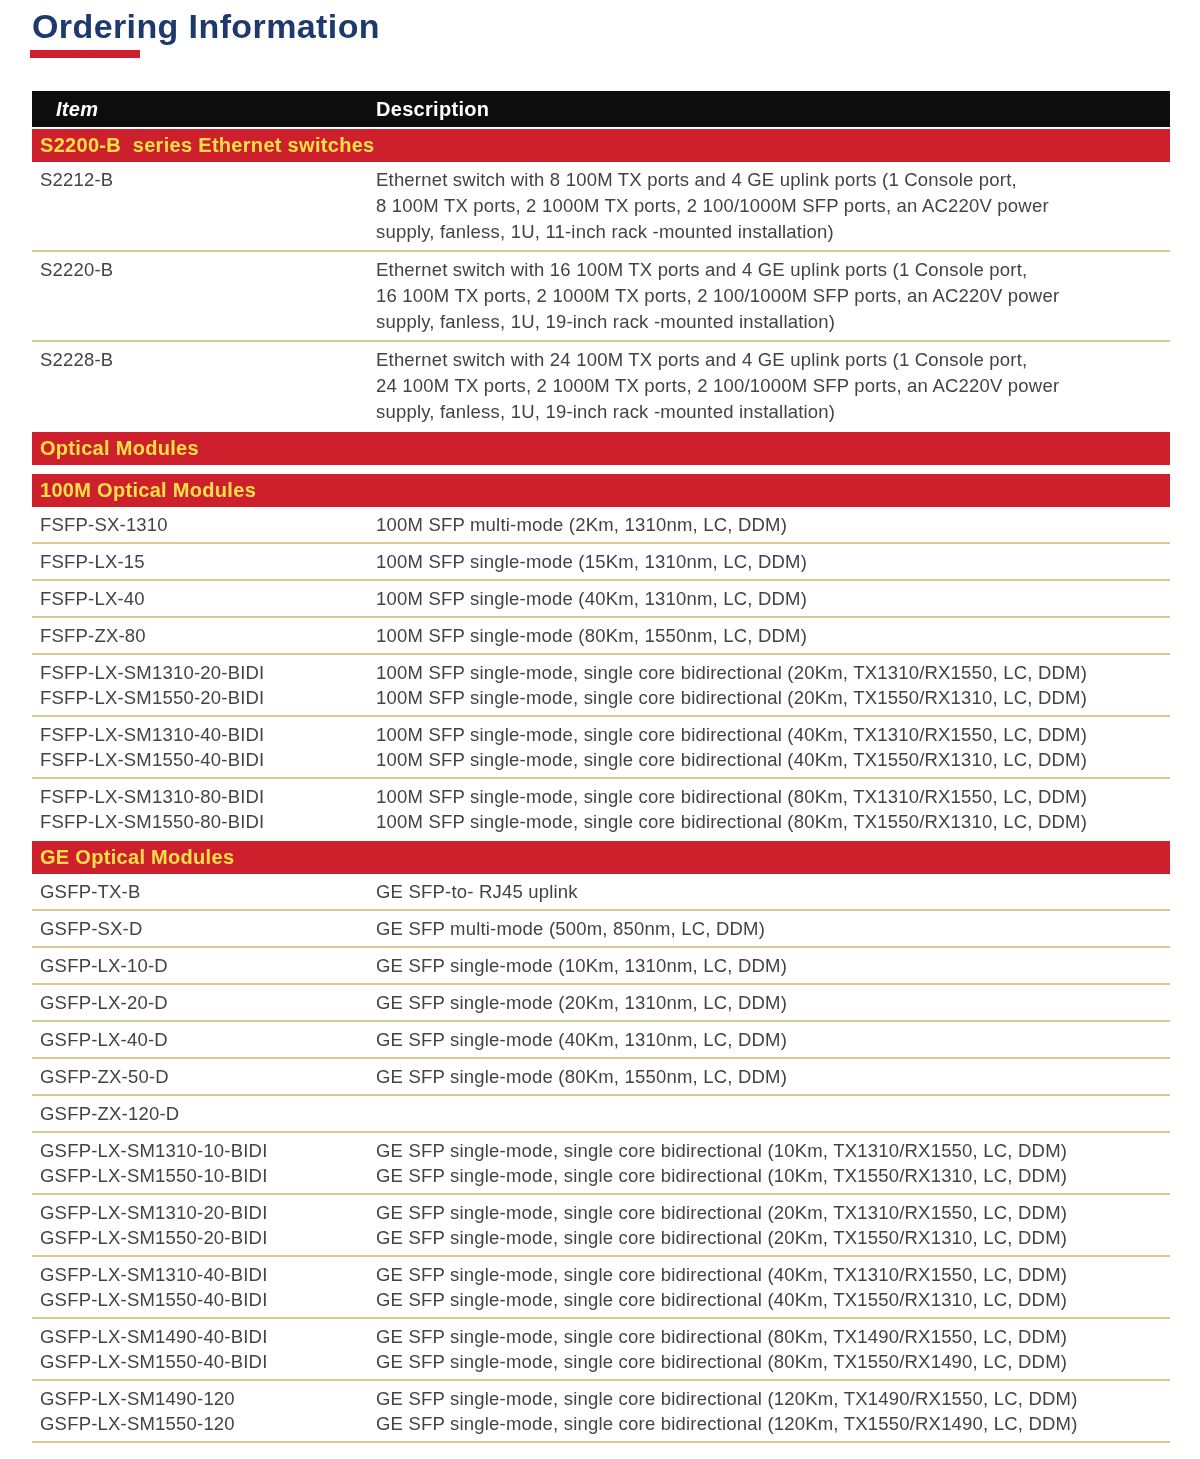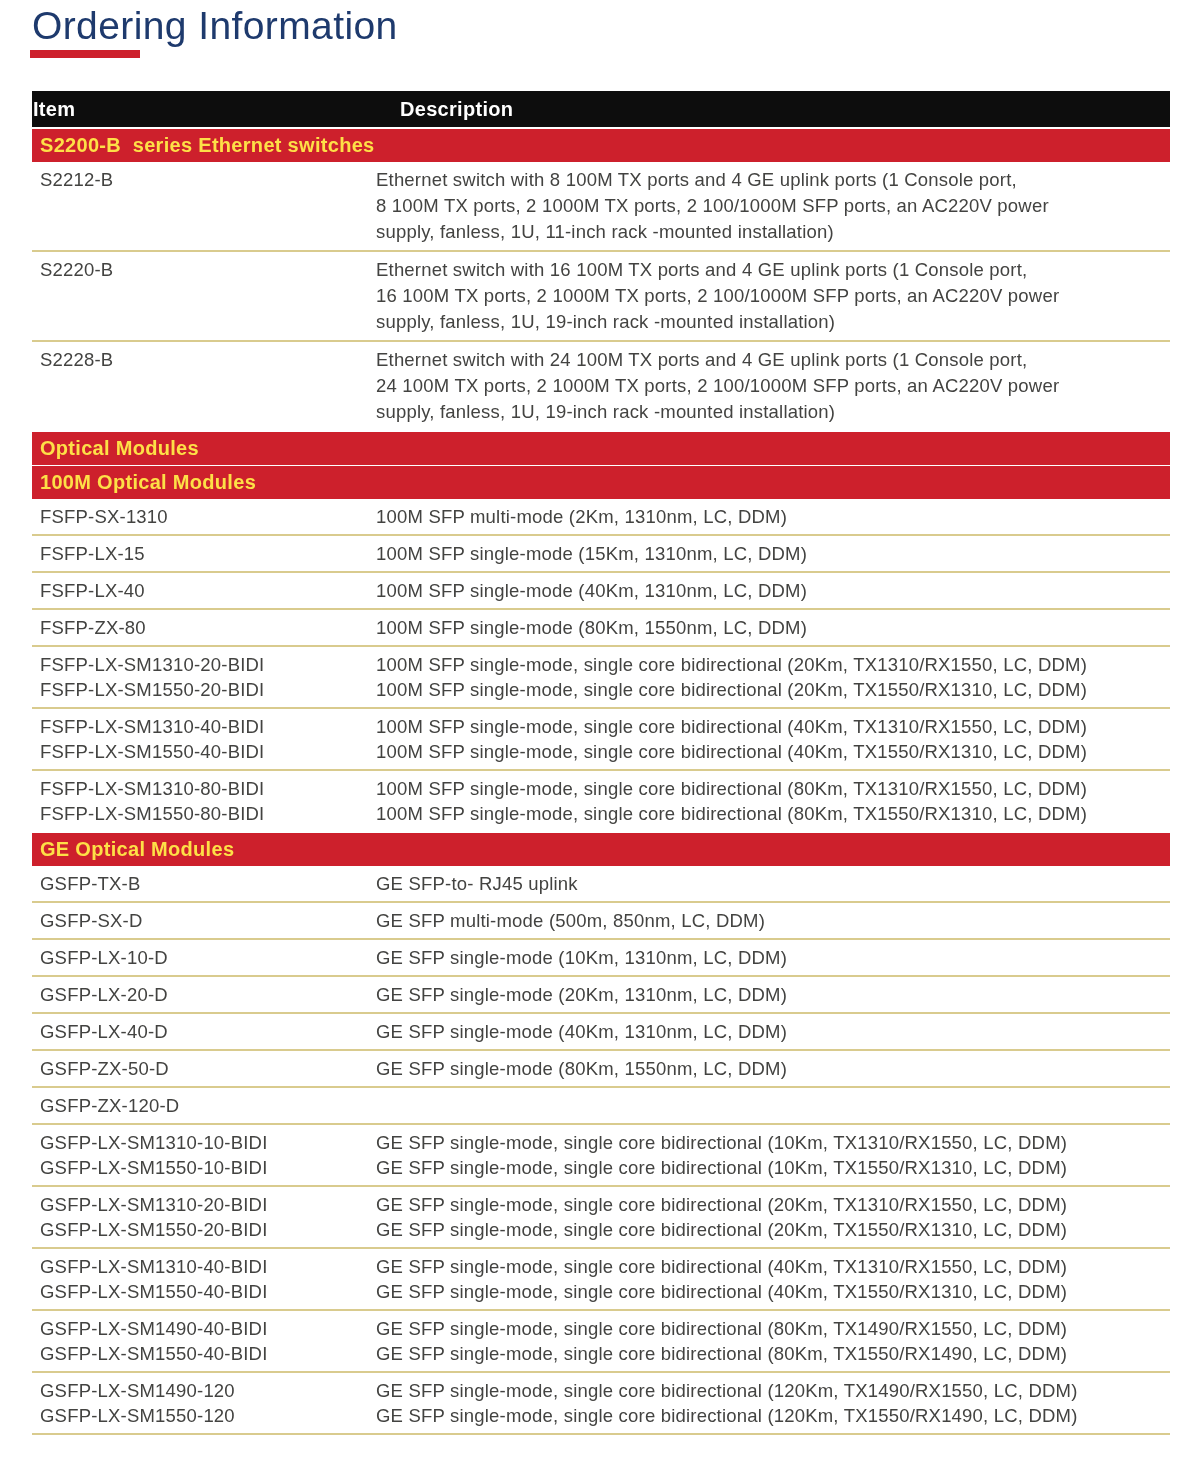--- a/index.html
+++ b/index.html
@@ -6,47 +6,47 @@
   html,body { background:#ffffff; }
   body {
     width:1200px; height:1459px;
     font-family:"Liberation Sans", sans-serif;
     color:#434341;
     overflow:hidden;
   }
   .page { width:1200px; height:1459px; padding:6px 30px 0 32px; }
 
   .page-title {
-    font-size:39px; font-weight:400; letter-spacing:.4px;
+    font-size:34px; font-weight:700; letter-spacing:.4px;
     color:var(--navy); line-height:40px;
   }
   .title-underline {
     width:110px; height:8px; background:var(--red);
     margin-top:4px; margin-left:-2px;
   }
 
   .table { margin-top:33px; }
 
   .thead {
     display:flex; align-items:center;
     background:var(--black); color:#ffffff;
     height:36px; margin-bottom:2px;
   }
   .thead .th { font-size:20px; font-weight:700; letter-spacing:.3px; }
-  .th-item { width:344px; padding-left:1px; }
-  .th-desc { flex:1;margin-left:24px; }
+  .th-item { width:344px; padding-left:24px;font-style:italic; }
+  .th-desc { flex:1; }
 
   .band {
     background:var(--red); color:#fde047;
     height:33px; display:flex; align-items:center;
     padding-left:8px; font-size:20px; font-weight:700;
     letter-spacing:.3px; white-space:pre;
     margin-top:2px;
   }
-  .band.after-band { margin-top:1px; }
+  .band.after-band { margin-top:9px; }
 
   .row { display:flex; padding:5px 0 5px 8px; }
   .row.sep { border-bottom:2px solid var(--gold); }
   .cell-item { width:336px; flex:0 0 336px; }
   .cell-desc { flex:1; }
   .cell-item .line, .cell-desc .line {
     font-size:18.5px; line-height:25px; letter-spacing:.2px;
     color:#434341; white-space:pre;
   }
   .row.multi3 .cell-desc .line { line-height:26px; }

